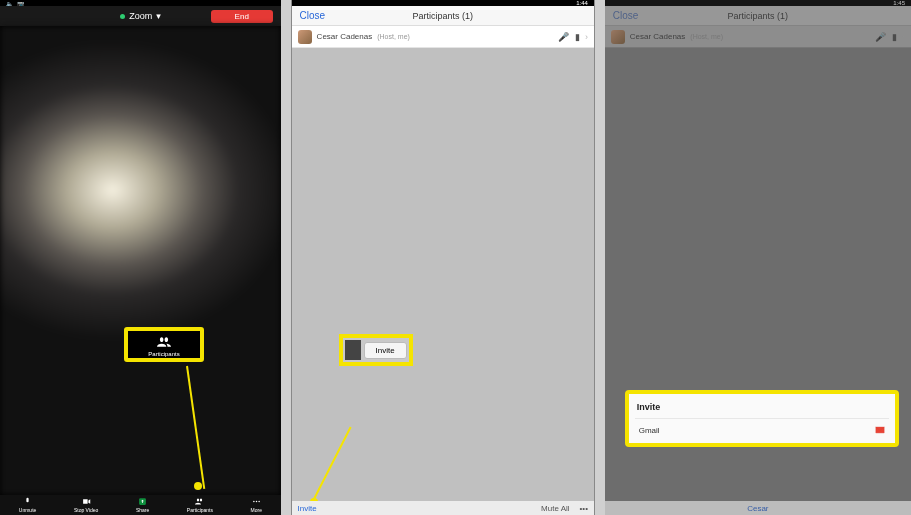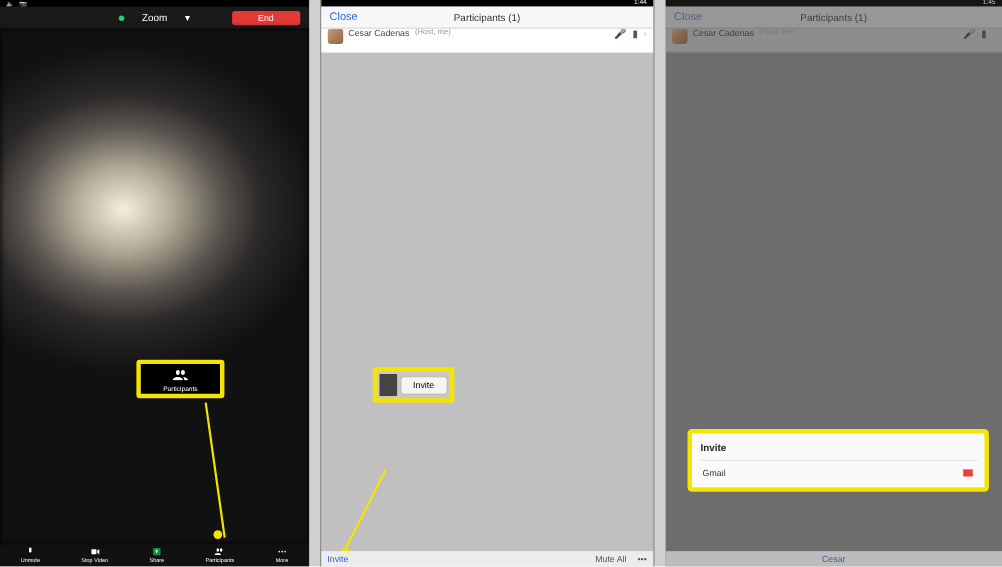--- a/index.html
+++ b/index.html
@@ -10,38 +10,38 @@
   .p2 { width: 311px; background: #c0c0c0; border-left:1px solid #888; border-right:1px solid #888;}
   .p3 { width: 313px; background: #888; }
   .divider { width: 10px; background: #d0d0d0; }
   .statusbar { height: 6px; background: #000; display:flex; align-items:center; justify-content:space-between; padding:0 6px; color:#fff; font-size:6px;}
   .header-row { height: 20px; display: flex; align-items: center; justify-content: center; position: relative; font-size: 9px; }
   .header-row.dark { background:#1a1a1a; color:#fff; }
   .header-row.light { background:#f7f7f7; color:#333; border-bottom:1px solid #ddd;}
   .header-row.grey { background:#c8c8c8; color:#404040; border-bottom:1px solid #aaa;}
   .hdr-left { position:absolute; left:8px; font-size:10px; }
   .hdr-right { position:absolute; right:8px; font-size:8px;}
-  .zoom-title { display:flex; align-items:center; gap:16px;}
+  .zoom-title { display:flex; align-items:center; gap:4px;}
   .dot-green { width:5px; height:5px; background:#2ecc71; border-radius:50%;}
   .end-btn { background:#e53935; color:#fff; padding:2px 24px; border-radius:3px; font-size:8px;}
   .speaker-cam-ico { display:flex; gap:4px; align-items:center; color:#fff;}
   .main-video { position:absolute; top:26px; left:0; right:0; bottom:20px; background: radial-gradient(ellipse 180px 150px at 40% 35%, #f5f0e0 0%, #b0aa95 25%, #5a5550 50%, #2a2828 70%, #111 100%); filter:blur(3px);}
   .toolbar { position:absolute; bottom:0; left:0; right:0; height:20px; background:#111; display:flex; justify-content:space-around; align-items:center; }
   .tool-item { display:flex; flex-direction:column; align-items:center; color:#fff; font-size:5px; gap:1px;}
   .tool-item.green svg { fill:#0e8f3d; }
   .tool-item svg { width:9px; height:9px; fill:#fff;}
   .highlight-box { position:absolute; border:4px solid #f5e400; border-radius:3px; }
   .p1 .highlight-box { left:124px; top:327px; width:80px; height:35px; background:#000; display:flex; flex-direction:column; align-items:center; justify-content:center; color:#fff; }
   .p1 .highlight-box svg { width:14px; height:10px; fill:#fff;}
   .p1 .highlight-box .lbl { font-size:6px;}
   .lead-line { position:absolute; background:#f5e400; }
   .p1 .lead-line { left:186px; top:366px; width:2px; height:124px; transform:rotate(-8deg); transform-origin:top;}
   .lead-dot { position:absolute; width:8px; height:8px; background:#f5e400; border-radius:50%; }
   .p1 .lead-dot { left:194px; top:482px;}
-  .participant-row { height:22px; background:#fff; display:flex; align-items:flex-start; padding:0 6px; gap:5px; font-size:8px; color:#444; border-bottom:1px solid #e4e4e4;}
+  .participant-row { height:22px; background:#fff; display:flex; align-items:center; padding:0 6px; gap:5px; font-size:8px; color:#444; border-bottom:1px solid #e4e4e4;}
   .p3 .participant-row { background:#b8b8b8; border-bottom:1px solid #989898;}
   .avatar { width:14px; height:14px; background:linear-gradient(135deg,#c97,#864); border-radius:3px;}
   .host-tag { color:#999; font-size:7px;}
   .mic-muted { color:#e53935; font-size:9px;}
   .cam-ico { color:#555; font-size:9px;}
   .chev { color:#bbb; font-size:9px;}
   .p2-pop { position:absolute; left:47px; top:334px; width:74px; height:32px; border:4px solid #f5e400; display:flex; align-items:center; gap:3px; padding:2px; background:#c9c9c9;}
   .p2-pop .swatch { width:16px; height:20px; background:#444;}
   .p2-pop .tag { flex:1; background:#f5f5f5; border:1px solid #bbb; border-radius:3px; text-align:center; font-size:8px; padding:3px 0;}
   .p2 .lead-line { left:21px; top:500px; width:83px; height:2px; transform:rotate(-63deg); transform-origin:left; background:#f5e400;}

